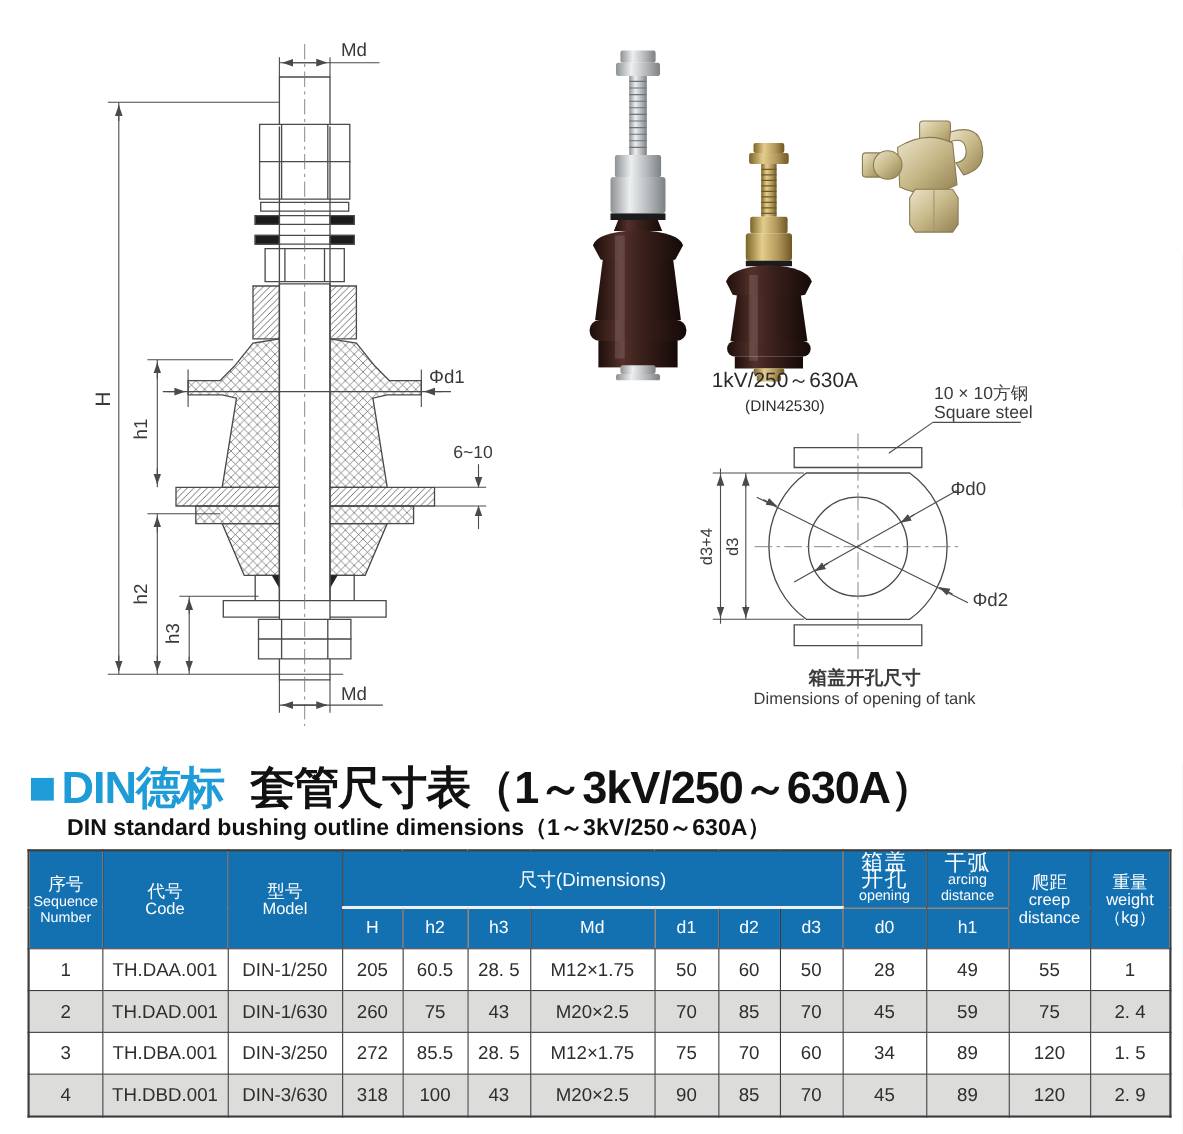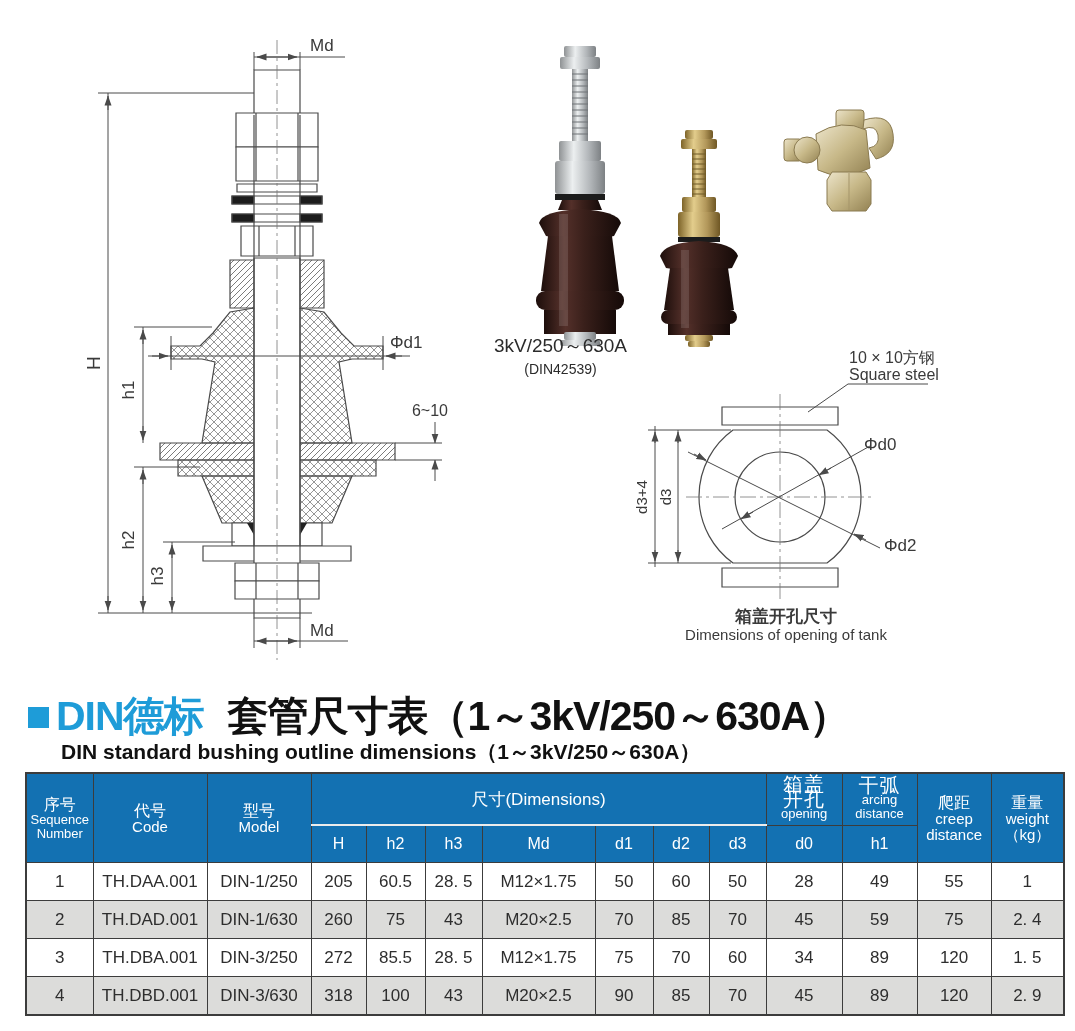--- a/index.html
+++ b/index.html
@@ -238,23 +238,23 @@
       <rect x="56" y="12" width="28" height="26" rx="3" fill="url(#km)"></rect>
       <path d="M84,22 q26,-8 29,14 q3,20 -17,25 l-7,-11 q11,-2 9,-13 q-2,-11 -15,-6 Z" fill="url(#km)"></path>
       <path d="M36,36 Q62,20 86,32 L90,70 Q62,84 38,72 Z" fill="url(#km)"></path>
       <rect x="4" y="41" width="18" height="22" rx="3" fill="url(#km)"></rect>
       <circle cx="27" cy="52" r="13" fill="url(#km)"></circle>
       <polygon points="52,74 86,74 91,82 91,106 86,113 52,113 47,106 47,82" fill="url(#km)"></polygon>
       <line x1="69" y1="75" x2="69" y2="112" stroke="#a5956a"></line>
     </g>
   </svg>
 
-  <div class="photo-cap" style="left:488px;top:333px;width:145px;">
-    <div class="c1">3kV/250～630A</div>
-    <div class="c2">(DIN42539)</div>
+  <div class="photo-cap" style="left:641px;top:333px;width:145px;">
+    <div class="c1">1kV/250～630A</div>
+    <div class="c2">(DIN42530)</div>
   </div>
 
   <svg class="abs dwg" style="left:628px;top:348px" width="330" height="302" viewBox="0 0 330 302">
     <g stroke="#4a4a4a" stroke-width="1.2" fill="none">
       <rect x="94" y="59" width="116" height="18"></rect>
       <rect x="94" y="220" width="116" height="19"></rect>
       <path d="M105,82 L199,82 A82,82 0 0 1 199,215 L105,215 A82,82 0 0 1 105,82 Z"></path>
       <circle cx="152" cy="149" r="45"></circle>
     </g>
 

